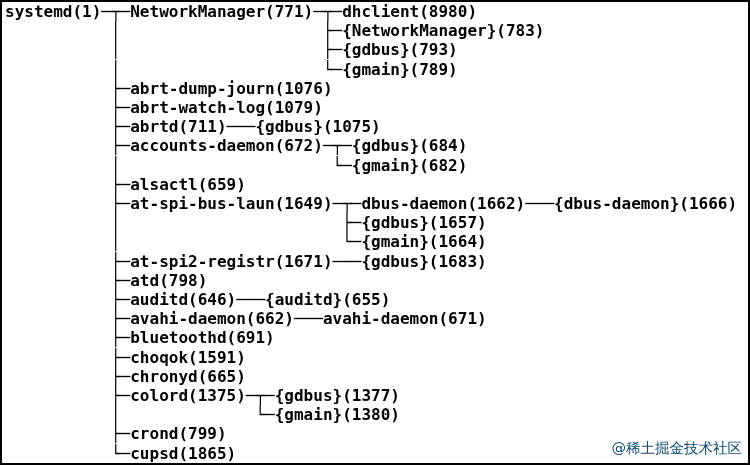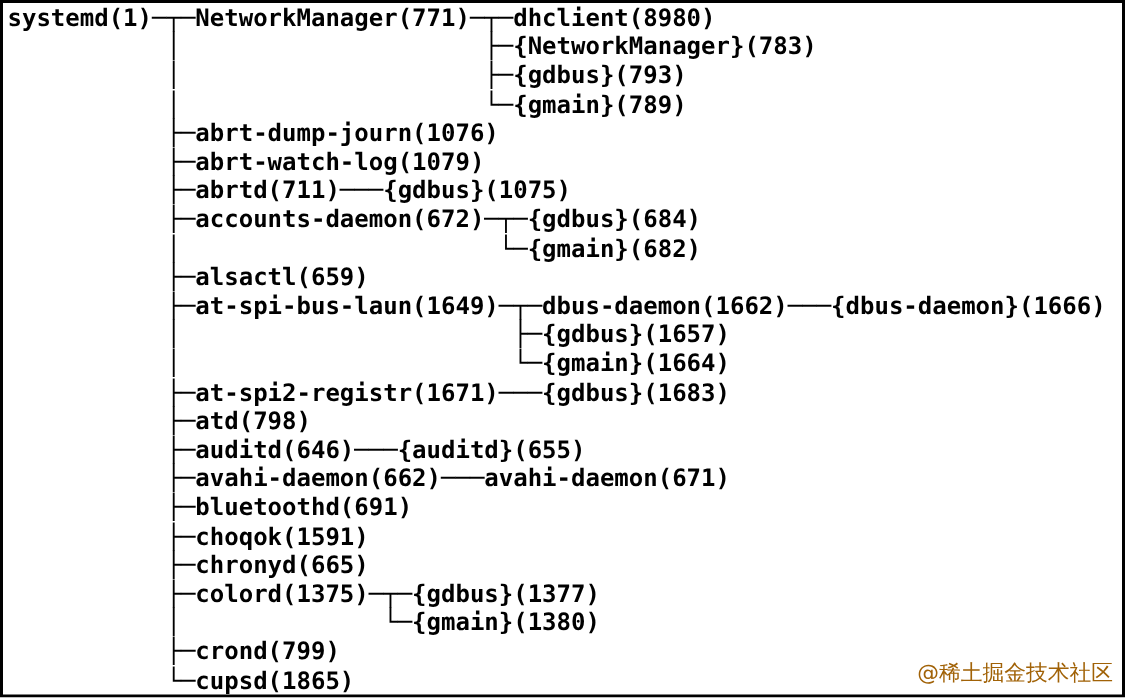--- a/index.html
+++ b/index.html
@@ -26,21 +26,21 @@
     letter-spacing: 0;
     color: #000000;
     white-space: pre;
   }
   .watermark {
     position: absolute;
     right: 6px;
     bottom: 5px;
     font-family: "DejaVu Sans", "Liberation Sans", sans-serif;
     font-size: 14.5px;
-    color: #a16207;
+    color: #0c4a6e;
     pointer-events: none;
   }
 </style>
 </head>
 <body>
 
 <div class="frame">
   <pre class="tree">systemd(1)─┬─NetworkManager(771)─┬─dhclient(8980)
            │                     ├─{NetworkManager}(783)
            │                     ├─{gdbus}(793)

